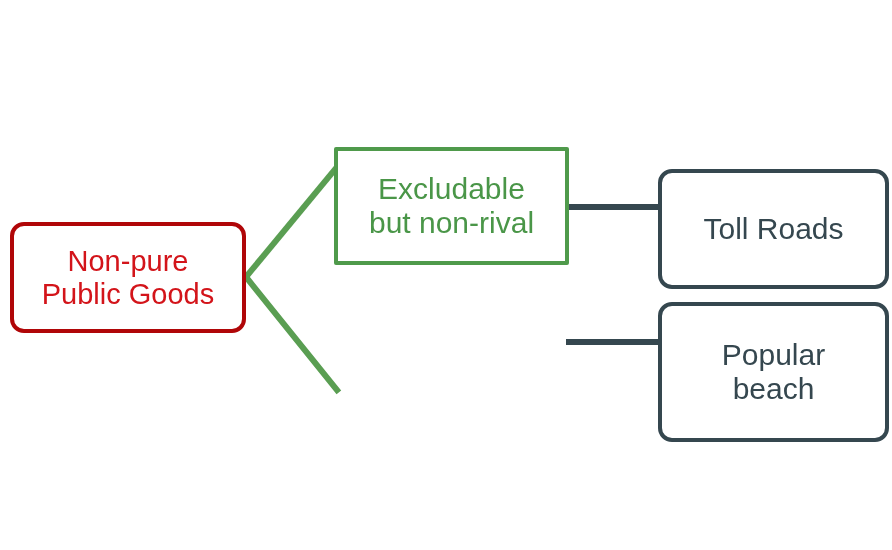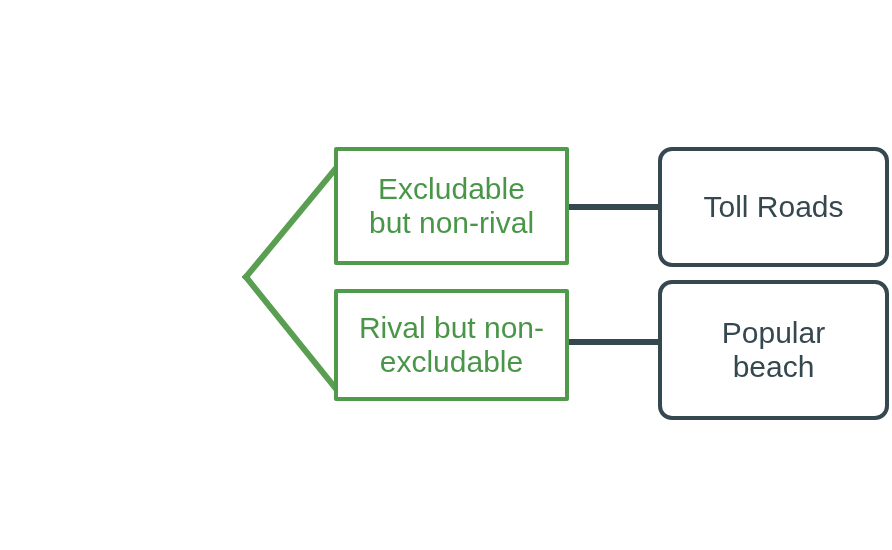--- a/index.html
+++ b/index.html
@@ -55,20 +55,21 @@
     height: 112px;
   }
   
   .node-dark {
     border: 4px solid #35474f;
     border-radius: 14px;
     color: #35474f;
     font-size: 30px;
     left: 658px;
     width: 231px;
+    margin-top: 22px;
   }
   #node-toll-roads {
     top: 147px;
     height: 120px;
   }
   #node-popular-beach {
     top: 280px;
     height: 140px;
   }
   #edge-layer {
@@ -87,25 +88,25 @@
 
   <svg id="edge-layer" viewBox="0 0 892 550" xmlns="http://www.w3.org/2000/svg">
 
     <path d="M 246 277 L 337 167" stroke="#5a9e52" stroke-width="6" fill="none" stroke-linecap="square"></path>
     <path d="M 246 277 L 337 390" stroke="#5a9e52" stroke-width="6" fill="none" stroke-linecap="square"></path>
 
     <path d="M 566 207 L 660 207" stroke="#35474f" stroke-width="6" fill="none" stroke-linecap="butt"></path>
     <path d="M 566 342 L 660 342" stroke="#35474f" stroke-width="6" fill="none" stroke-linecap="butt"></path>
   </svg>
 
+  <div class="node" id="node-root">Non-pure
+Public Goods</div>
 
   <div class="node node-green" id="node-excludable">Excludable
 but non-rival</div>
 
-  <div class="node node-green" id="node-rival">Rival but non-
-excludable</div>
 
   <div class="node node-dark" id="node-toll-roads">Toll Roads</div>
 
   <div class="node node-dark" id="node-popular-beach">Popular
 beach</div>
 
 </div>
 
 </body></html>

